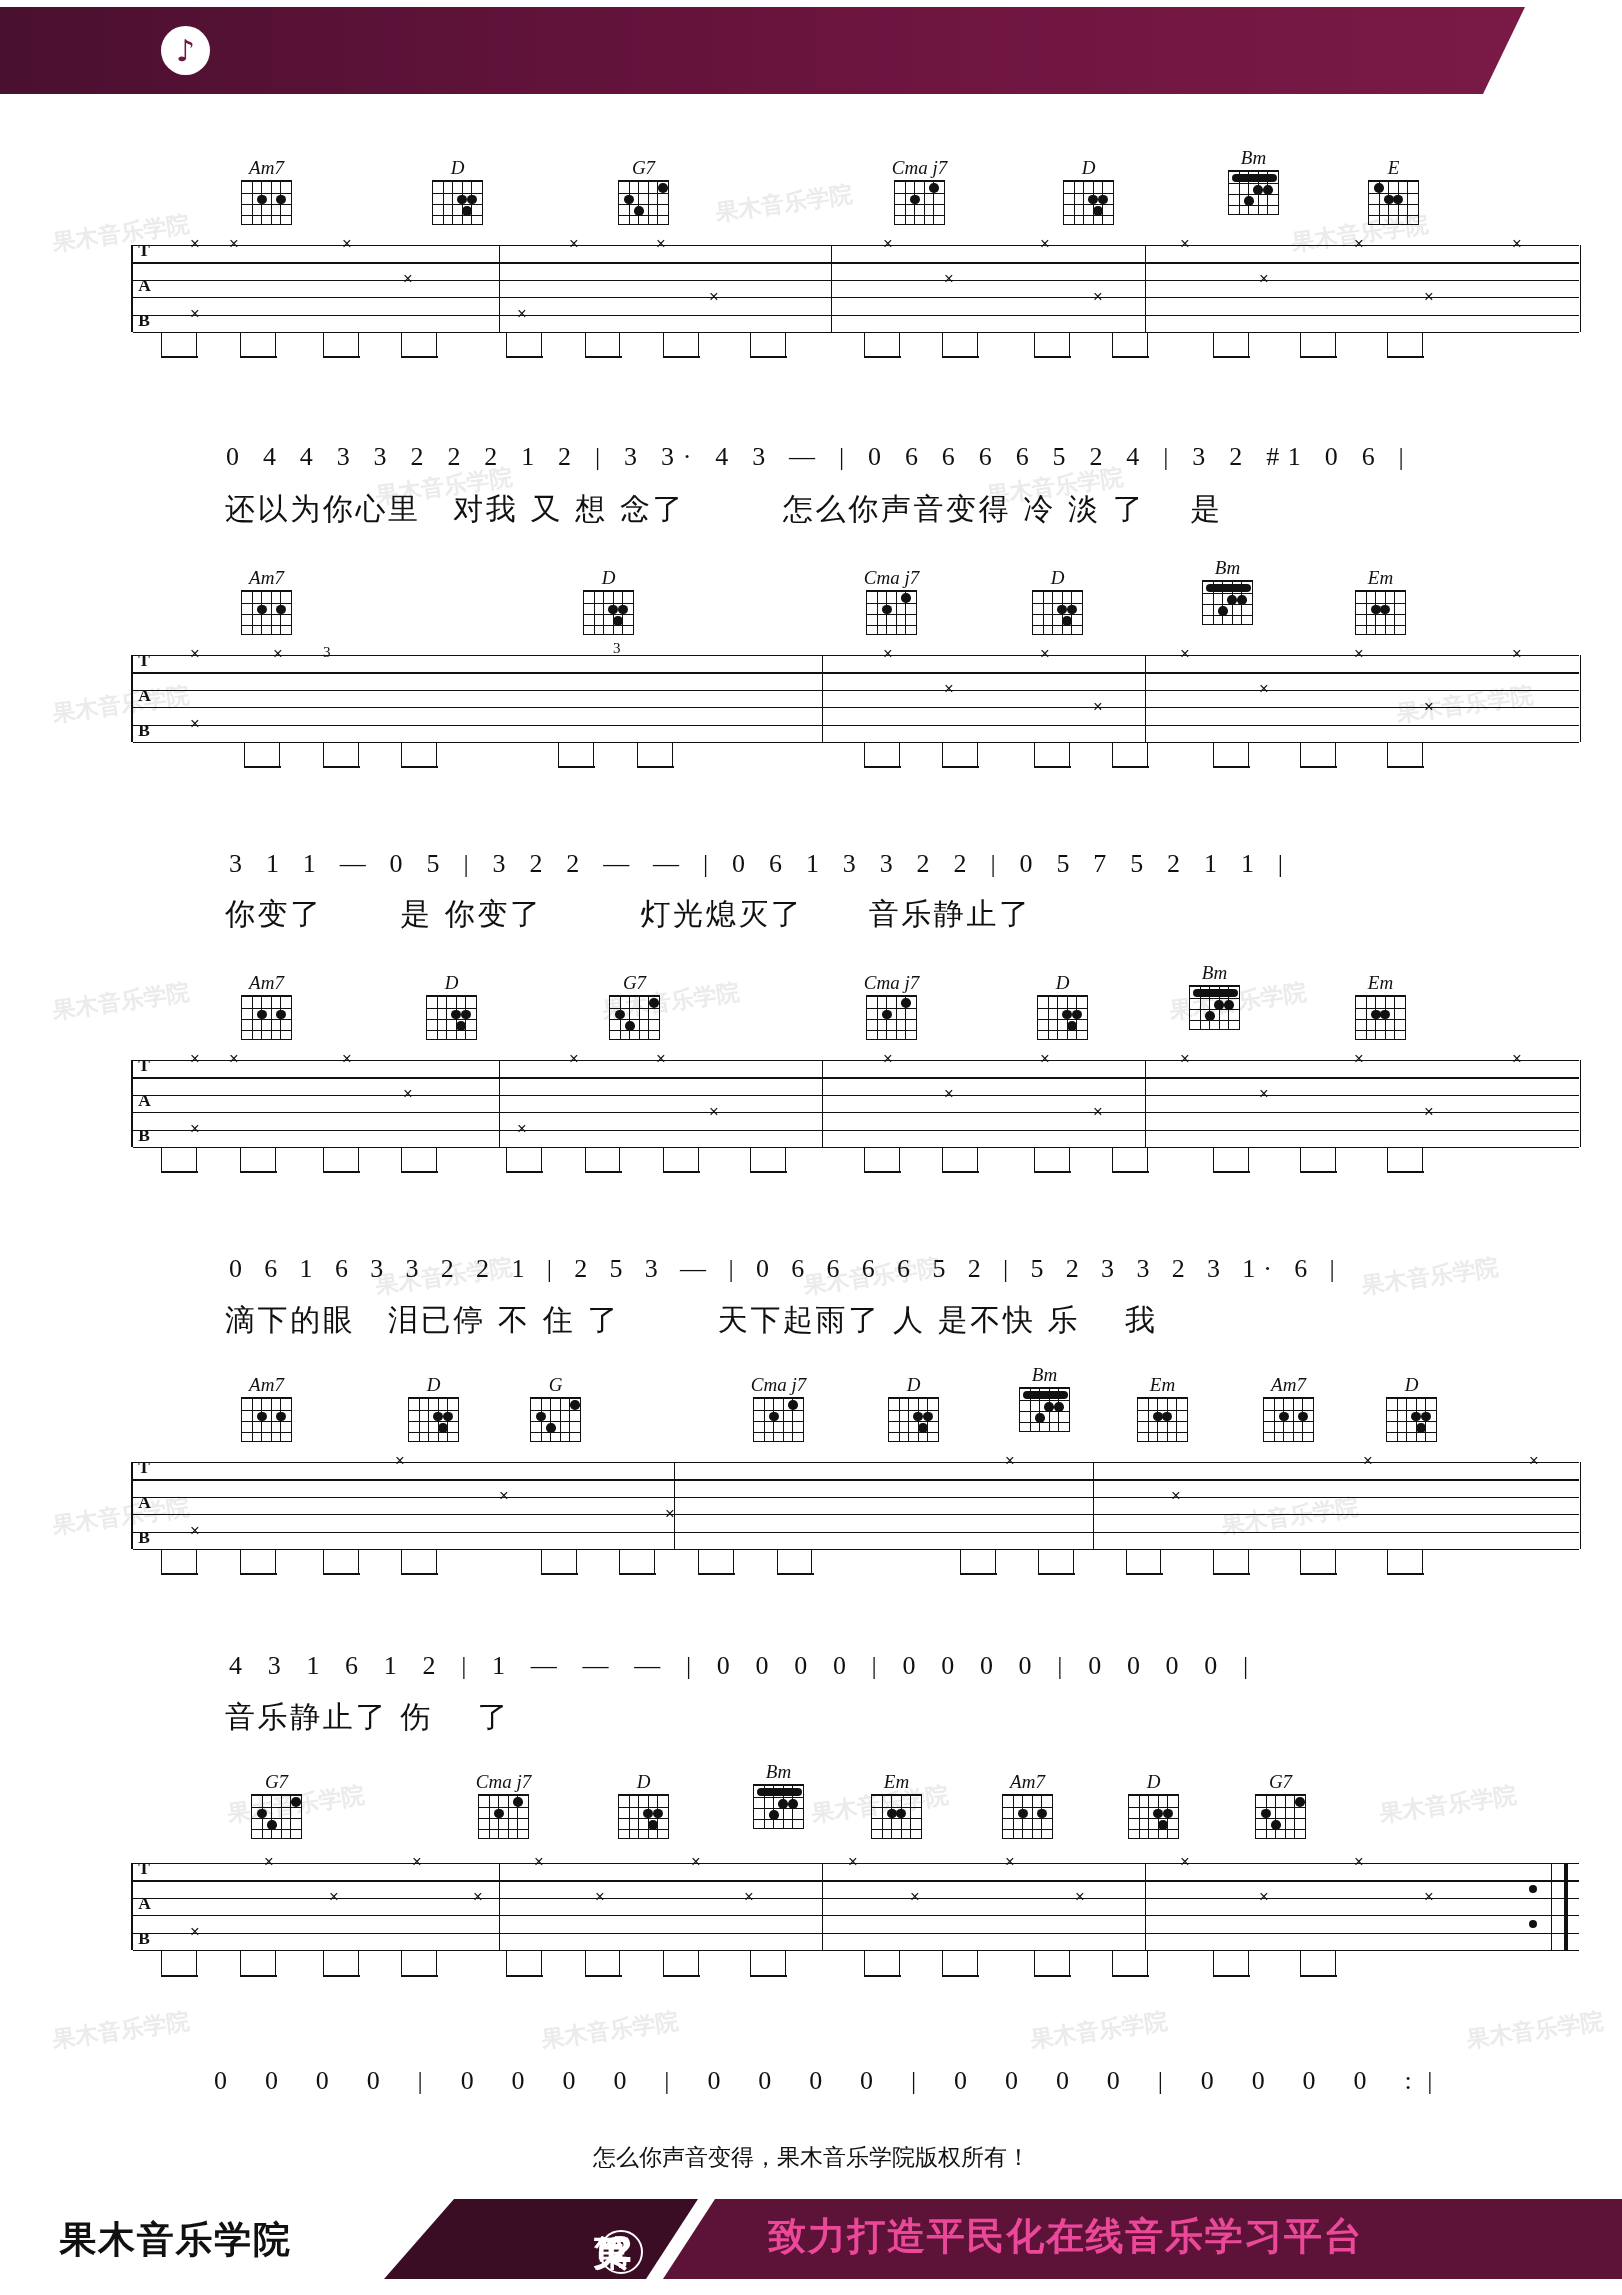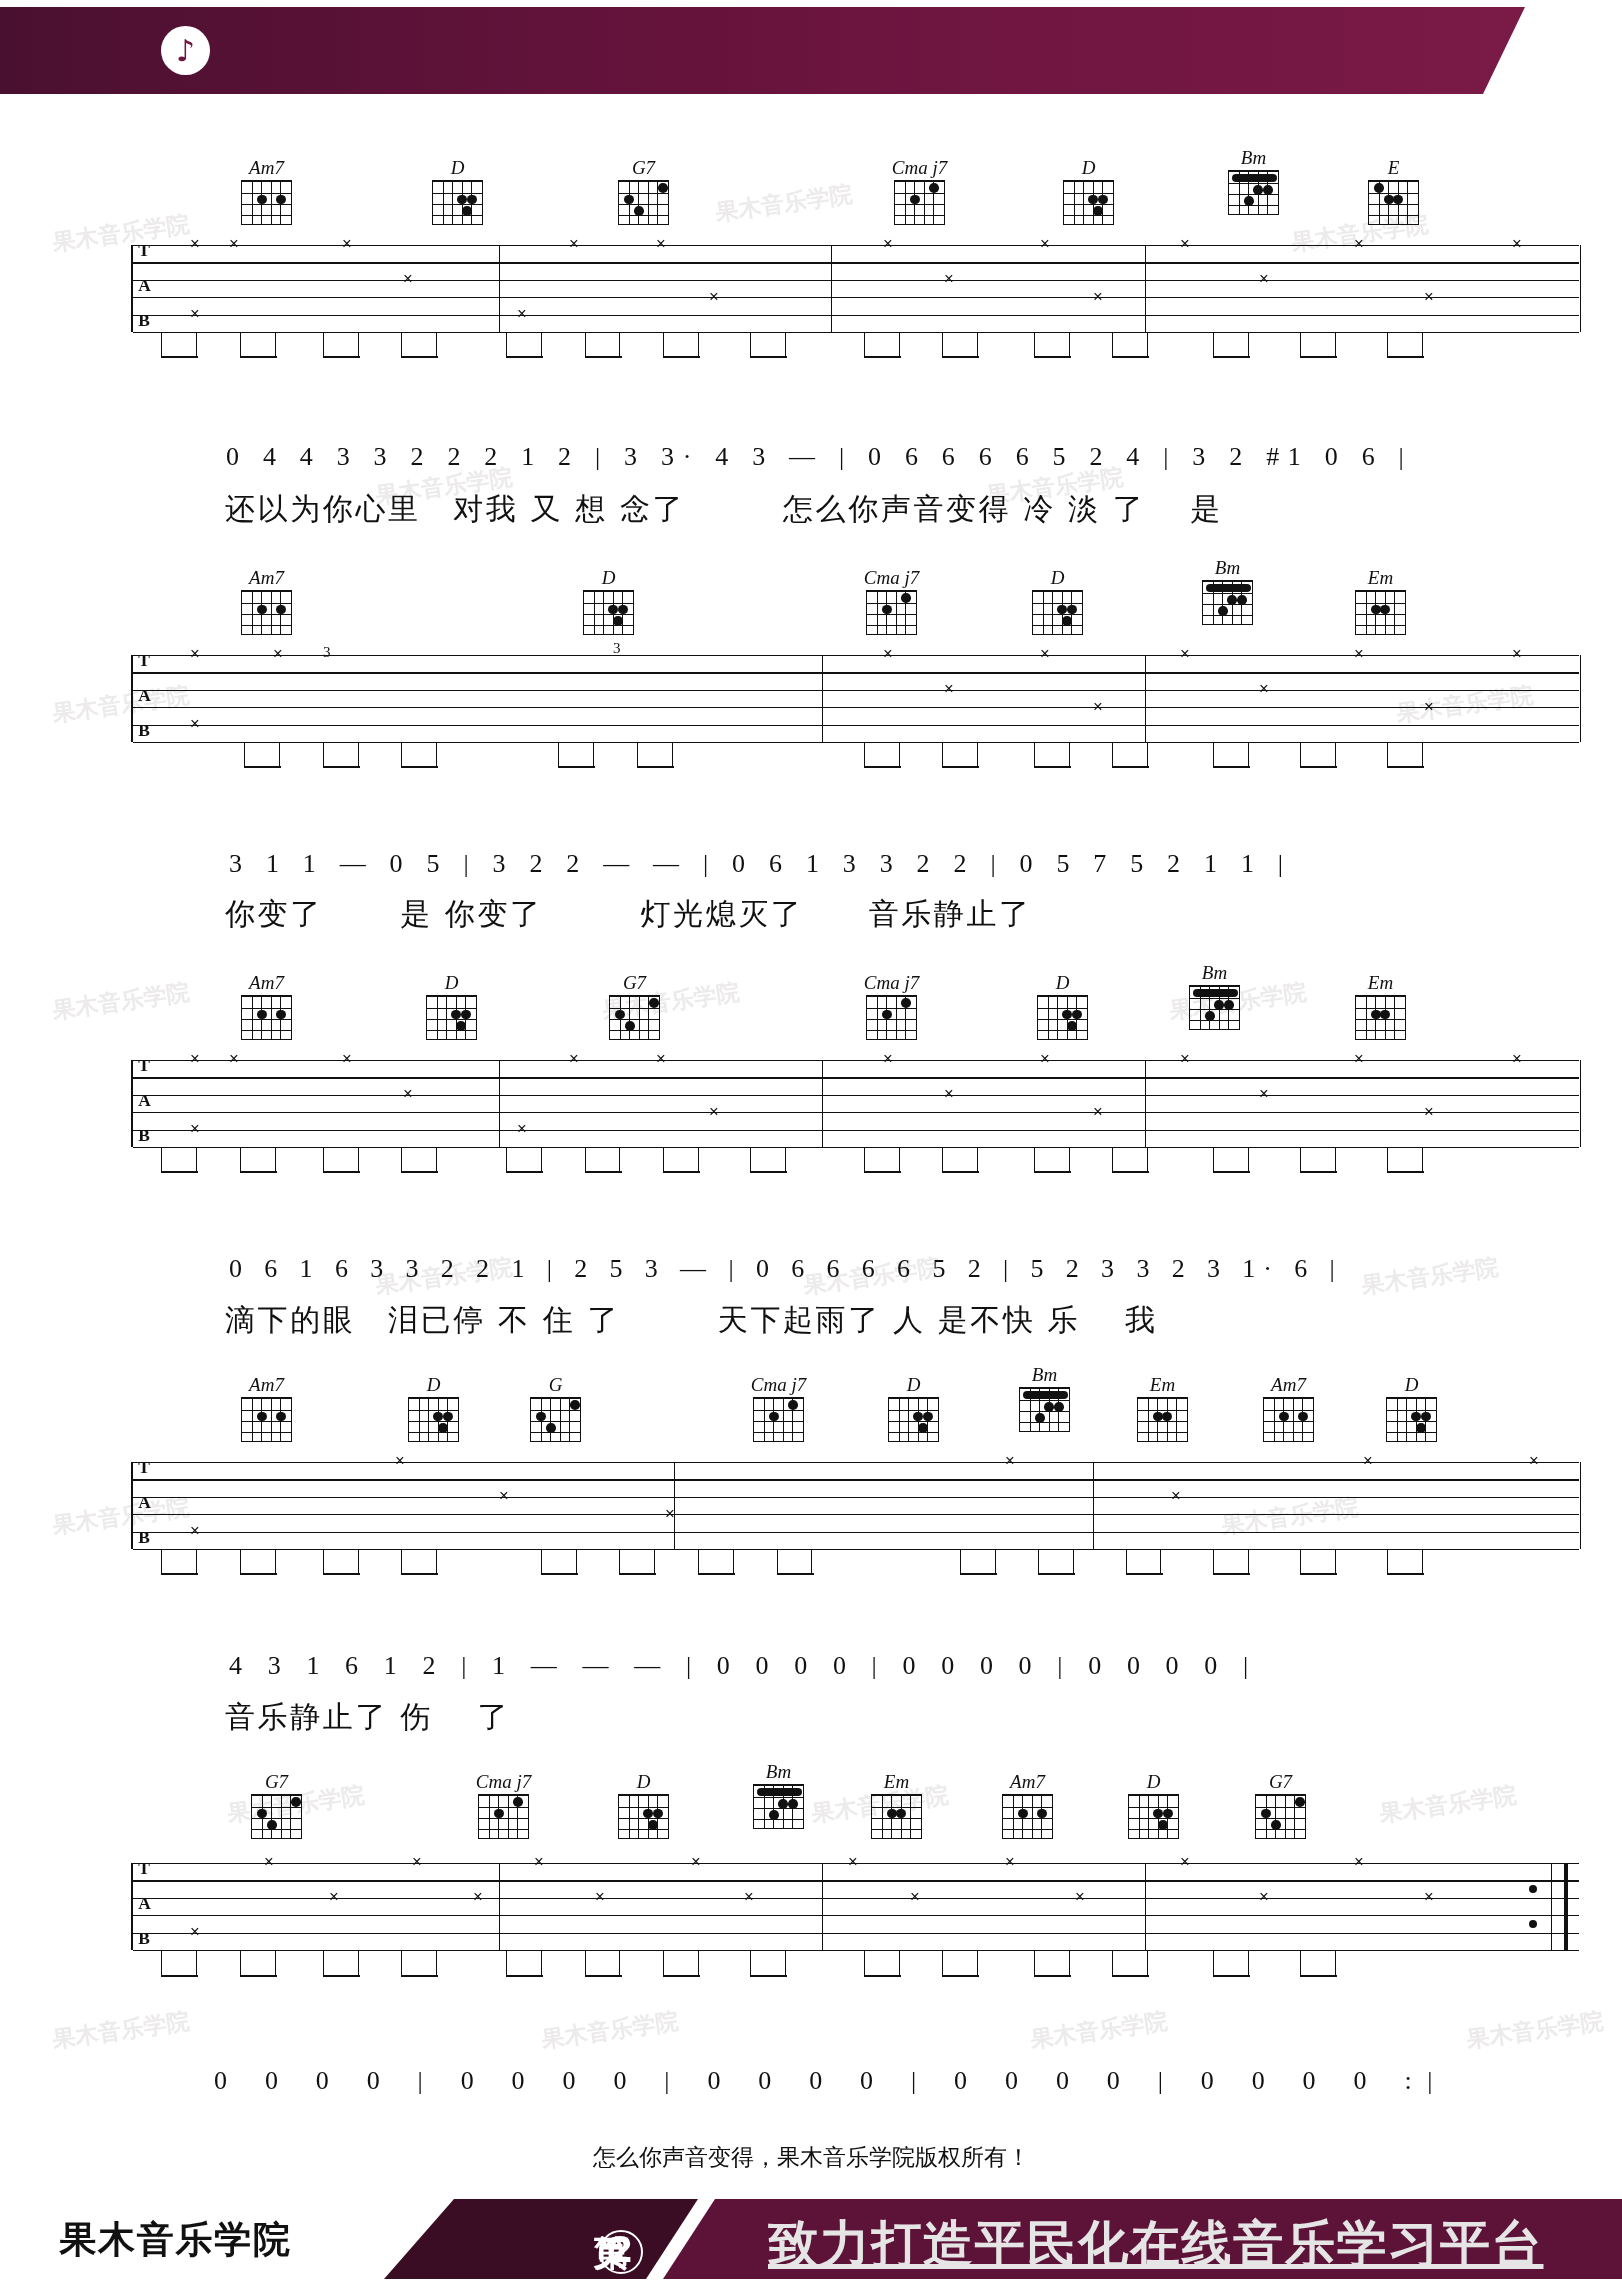--- a/index.html
+++ b/index.html
@@ -113,22 +113,22 @@
   }
   .pagecircle{
     display:inline-block;width:40px;height:40px;border:2.6px solid #fff;border-radius:50%;
     line-height:37px;text-align:center;font-size:26px;vertical-align:middle;margin:0 5.2px;
   }
   .f-right{
     position:absolute;left:663px;top:0;width:960px;height:80px;background:#5d1238;
     clip-path:polygon(52px 0, 960px 0, 960px 80px, 0 80px);
   }
   .f-right span{
-    position:absolute;left:105px;top:12.2px;font-size:50px;font-weight:bold;color:#e5e5e5;
-    font-family:"DejaVu Sans", sans-serif;letter-spacing:1.7px;white-space:nowrap;text-decoration:underline;
+    position:absolute;left:105px;top:12.2px;font-size:38px;font-weight:bold;color:#ec4899;
+    font-family:"DejaVu Sans", sans-serif;letter-spacing:1.7px;white-space:nowrap;
   }
 </style>
 </head>
 <body>
 
 <div class="banner">
   <div class="banner-bg"></div>
   <div class="banner-accent"></div>
   <div class="logo-circle">
     <div class="logo-glyph">♪</div>

